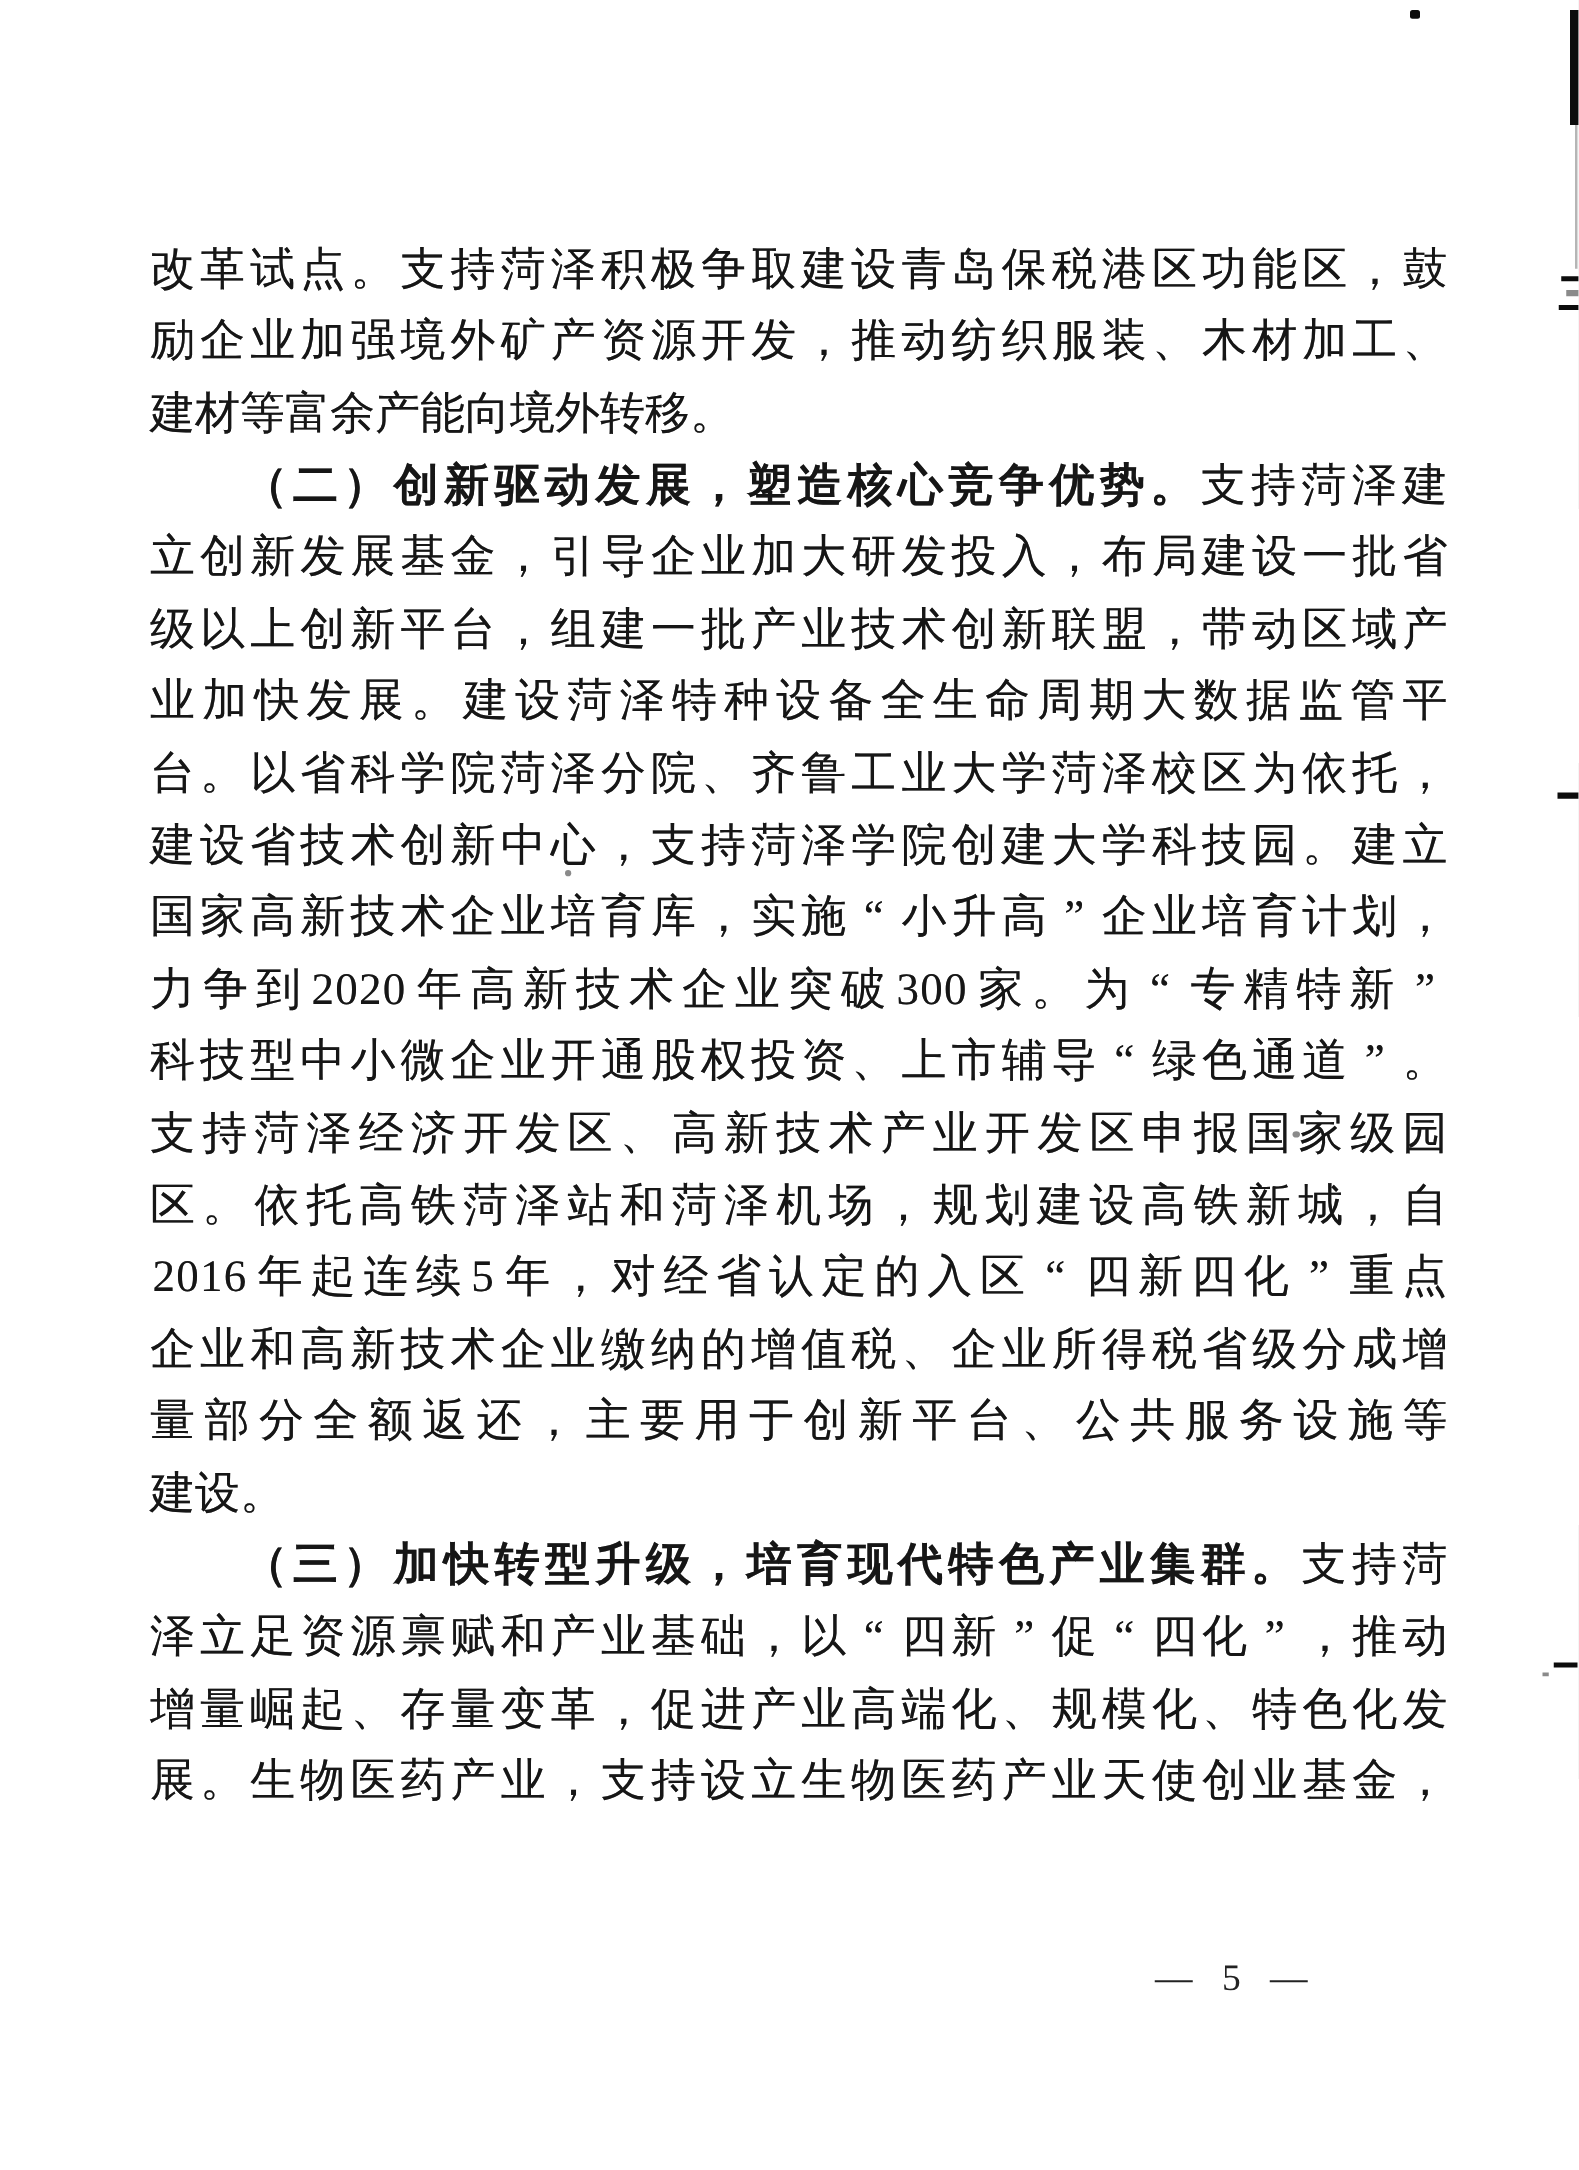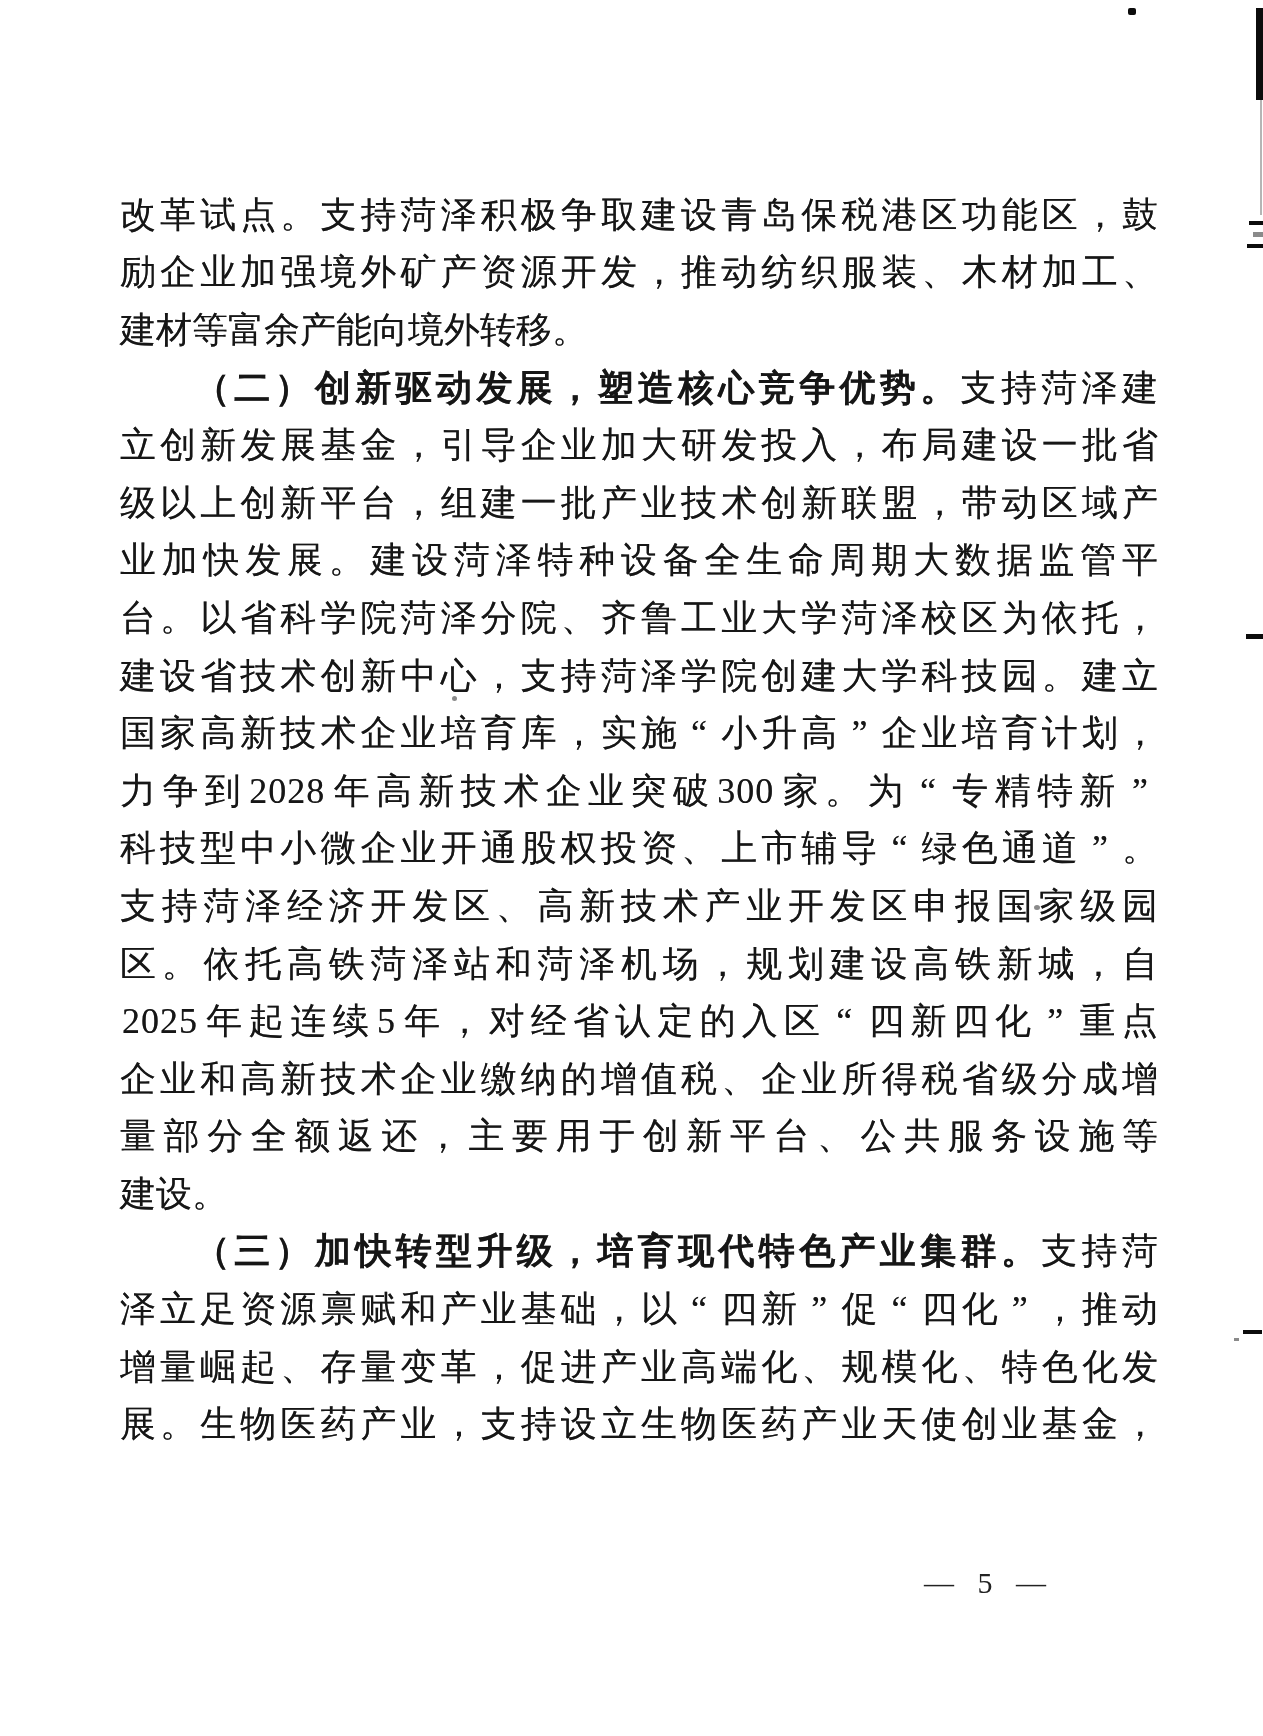--- a/index.html
+++ b/index.html
@@ -329,21 +329,21 @@
         <span class="ch">培</span>
         <span class="ch">育</span>
         <span class="ch">计</span>
         <span class="ch">划</span>
         <span class="ch">，</span>
       </div>
       <div class="line fill">
         <span class="ch">力</span>
         <span class="ch">争</span>
         <span class="ch">到</span>
-        <span class="num">2028</span>
+        <span class="num">2020</span>
         <span class="ch">年</span>
         <span class="ch">高</span>
         <span class="ch">新</span>
         <span class="ch">技</span>
         <span class="ch">术</span>
         <span class="ch">企</span>
         <span class="ch">业</span>
         <span class="ch">突</span>
         <span class="ch">破</span>
         <span class="num">300</span>
@@ -433,21 +433,21 @@
         <span class="ch">建</span>
         <span class="ch">设</span>
         <span class="ch">高</span>
         <span class="ch">铁</span>
         <span class="ch">新</span>
         <span class="ch">城</span>
         <span class="ch">，</span>
         <span class="ch">自</span>
       </div>
       <div class="line fill">
-        <span class="num">2025</span>
+        <span class="num">2016</span>
         <span class="ch">年</span>
         <span class="ch">起</span>
         <span class="ch">连</span>
         <span class="ch">续</span>
         <span class="num">5</span>
         <span class="ch">年</span>
         <span class="ch">，</span>
         <span class="ch">对</span>
         <span class="ch">经</span>
         <span class="ch">省</span>

